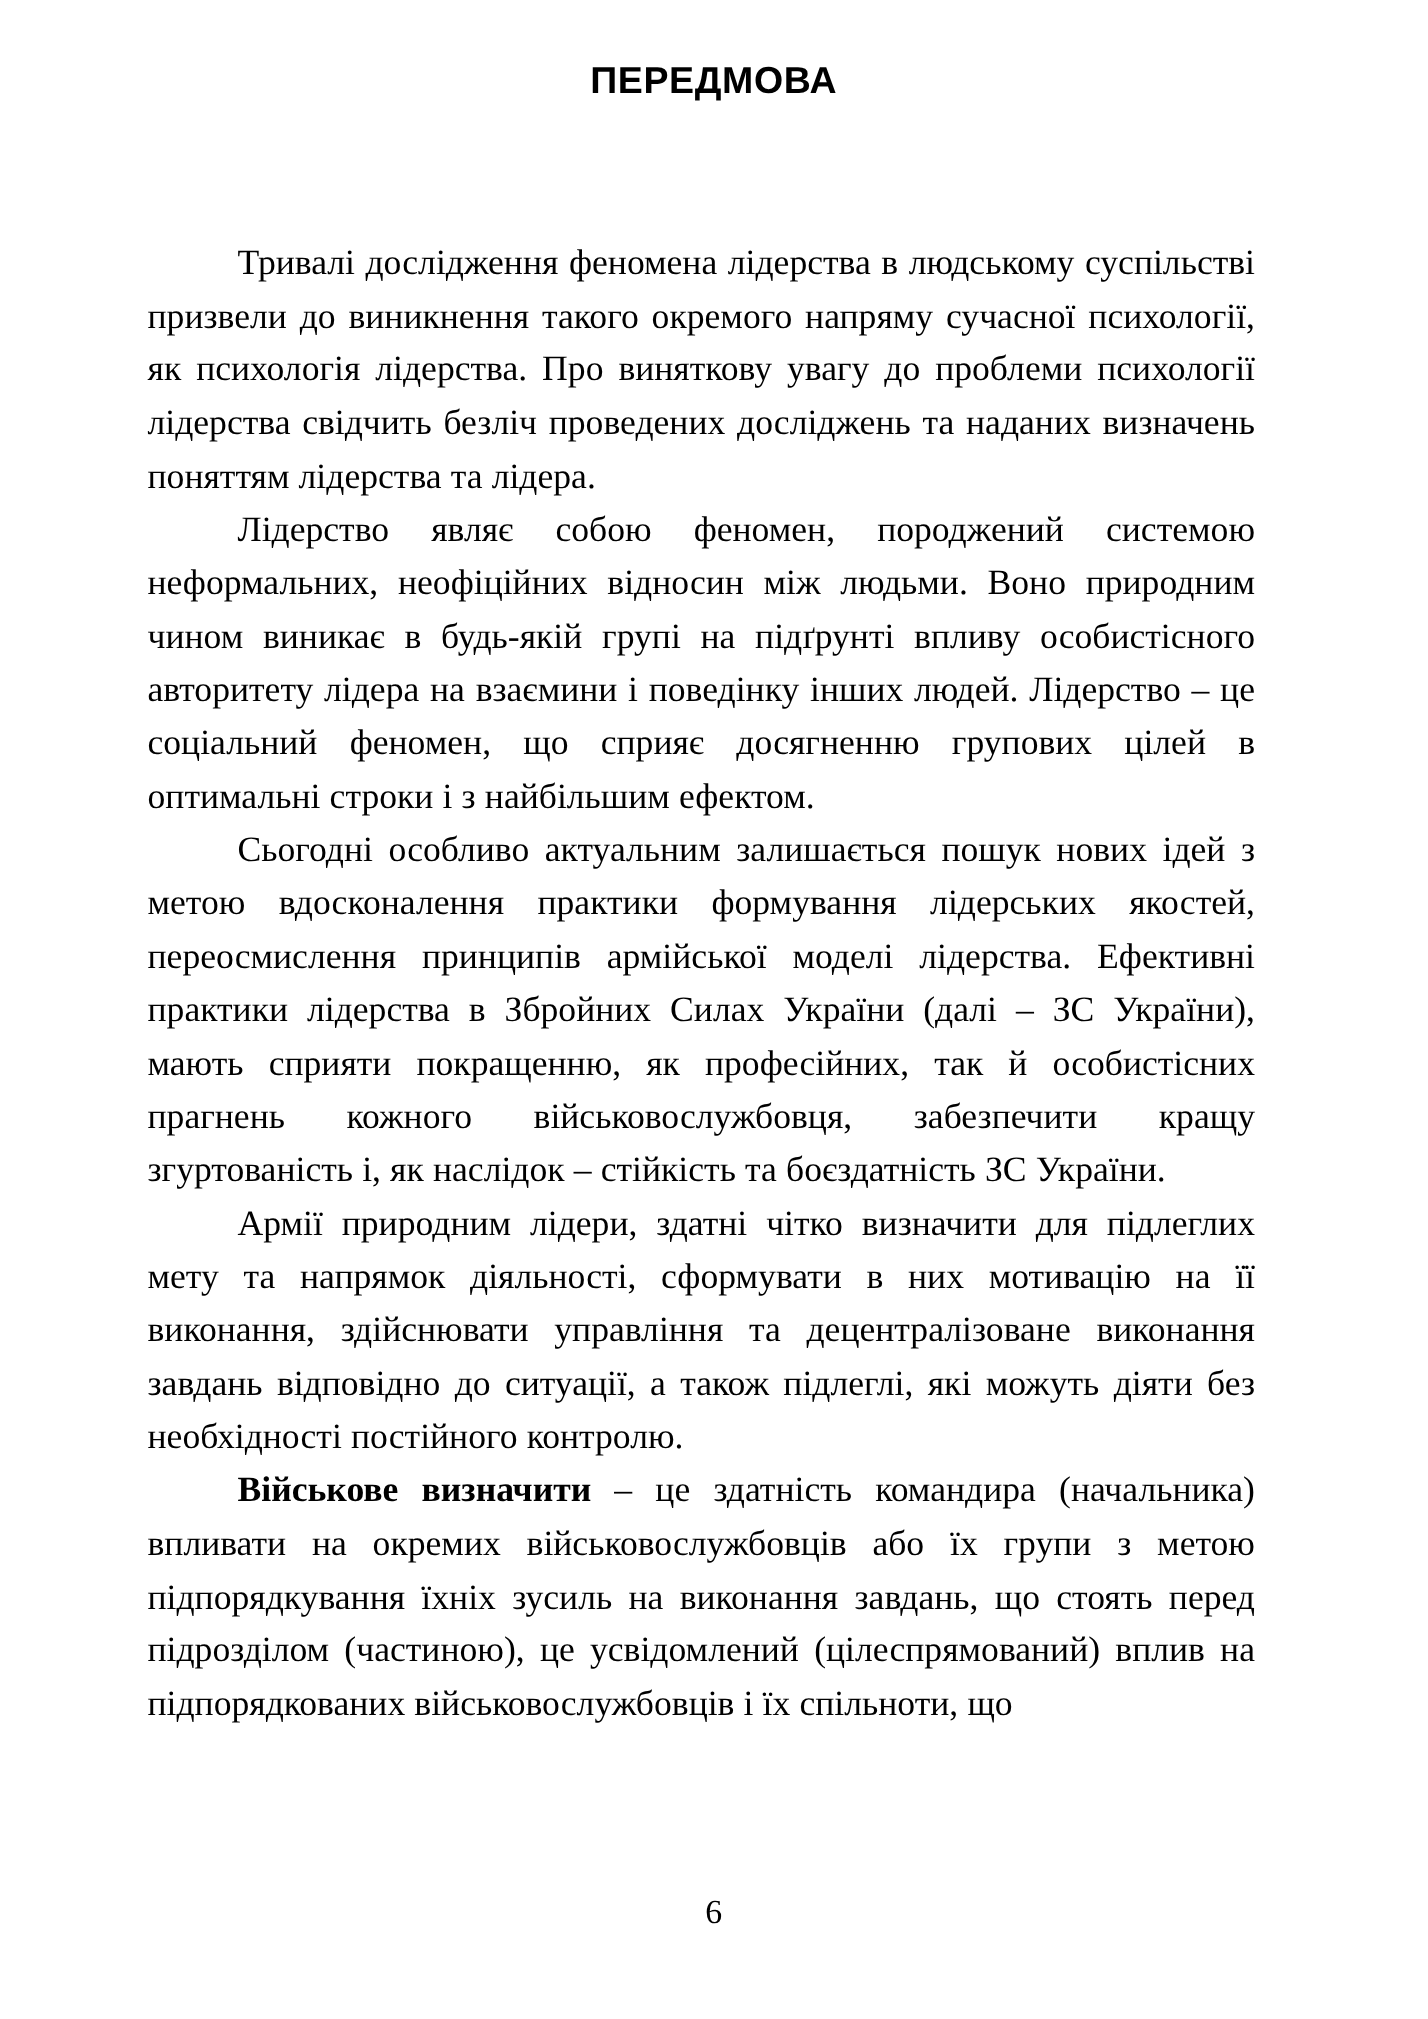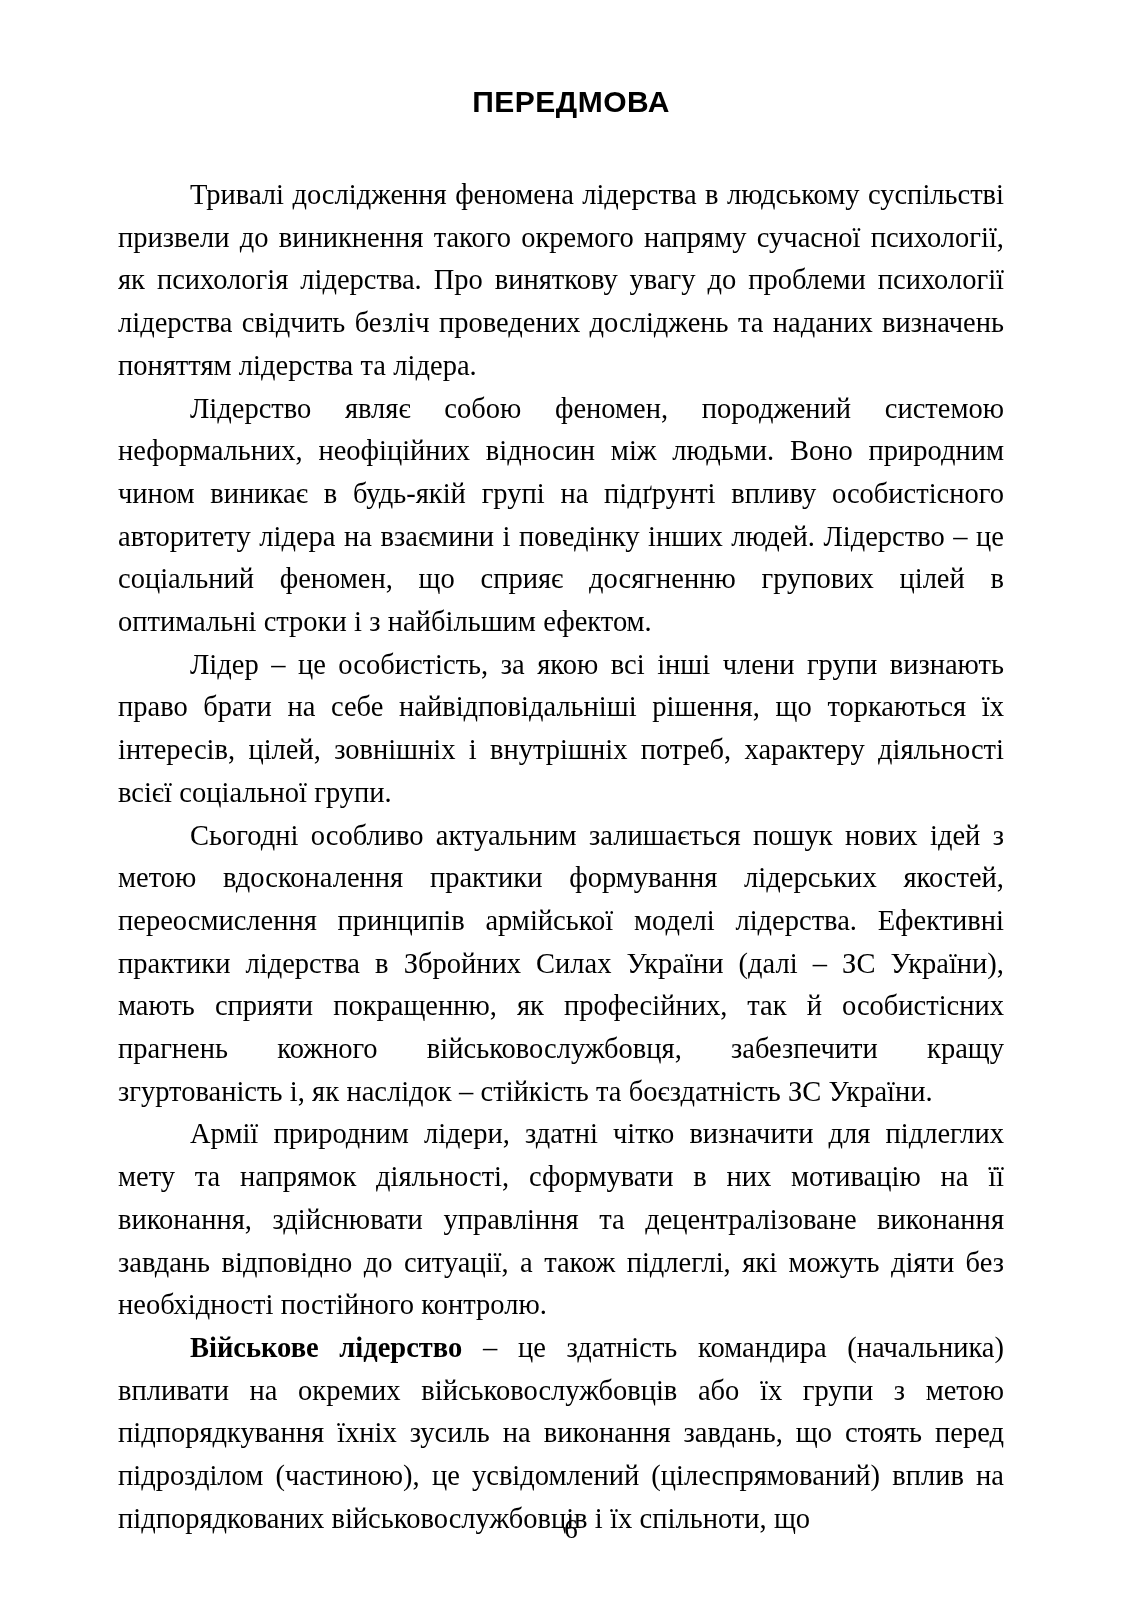--- a/index.html
+++ b/index.html
@@ -23,29 +23,29 @@
     background: #ffffff;
   }
 
   .page-title {
     font-family: "Liberation Sans", "DejaVu Sans", sans-serif;
     font-weight: bold;
     font-size: 30px;
     text-align: center;
     letter-spacing: 0.5px;
     margin: 0;
-    padding-top: 85px;
+    padding-top: 48px;
     padding-bottom: 0;
     line-height: 1.1;
   }
 
   .body-block {
     position: absolute;
     left: 118px;
-    top: 174px;
+    top: 190px;
     width: 886px;
   }
 
   p.para {
     margin: 0;
     padding: 0;
     text-align: justify;
     text-justify: inter-word;
     text-indent: 72px;
     font-size: 28.5px;
@@ -79,25 +79,24 @@
 <div class="page">
 
   <h1 class="page-title">ПЕРЕДМОВА</h1>
 
   <div class="body-block">
 
     <p class="para">Тривалі дослідження феномена лідерства в людському суспільстві призвели до виникнення такого окремого напряму сучасної психології, як психологія лідерства. Про виняткову увагу до проблеми психології лідерства свідчить безліч проведених досліджень та наданих визначень поняттям лідерства та лідера.</p>
 
     <p class="para">Лідерство являє собою феномен, породжений системою неформальних, неофіційних відносин між людьми. Воно природним чином виникає в будь-якій групі на підґрунті впливу особистісного авторитету лідера на взаємини і поведінку інших людей. Лідерство – це соціальний феномен, що сприяє досягненню групових цілей в оптимальні строки і з найбільшим ефектом.</p>
 
-    <p class="para">Лідер – це особистість, за якою всі інші члени групи визнають право брати на себе найвідповідальніші рішення, що торкаються їх інтересів, цілей, зовнішніх і внутрішніх потреб, характеру діяльності всієї соціальної групи.</p>
 
     <p class="para">Сьогодні особливо актуальним залишається пошук нових ідей з метою вдосконалення практики формування лідерських якостей, переосмислення принципів армійської моделі лідерства. Ефективні практики лідерства в Збройних Силах України (далі – ЗС України), мають сприяти покращенню, як професійних, так й особистісних прагнень кожного військовослужбовця, забезпечити кращу згуртованість і, як наслідок – стійкість та боєздатність ЗС України.</p>
 
     <p class="para">Армії природним лідери, здатні чітко визначити для підлеглих мету та напрямок діяльності, сформувати в них мотивацію на її виконання, здійснювати управління та децентралізоване виконання завдань відповідно до ситуації, а також підлеглі, які можуть діяти без необхідності постійного контролю.</p>
 
-    <p class="para"><span class="lead">Військове лідерство</span><span> – це здатність командира (начальника) впливати на окремих військовослужбовців або їх групи з метою підпорядкування їхніх зусиль на виконання завдань, що стоять перед підрозділом (частиною), це усвідомлений (цілеспрямований) вплив на підпорядкованих військовослужбовців і їх спільноти, що</span></p>
+    <p class="para"><span class="lead">Військове визначити</span><span> – це здатність командира (начальника) впливати на окремих військовослужбовців або їх групи з метою підпорядкування їхніх зусиль на виконання завдань, що стоять перед підрозділом (частиною), це усвідомлений (цілеспрямований) вплив на підпорядкованих військовослужбовців і їх спільноти, що</span></p>
 
   </div>
 
   <div class="page-number">6</div>
 
 </div>
 
 </body></html>

